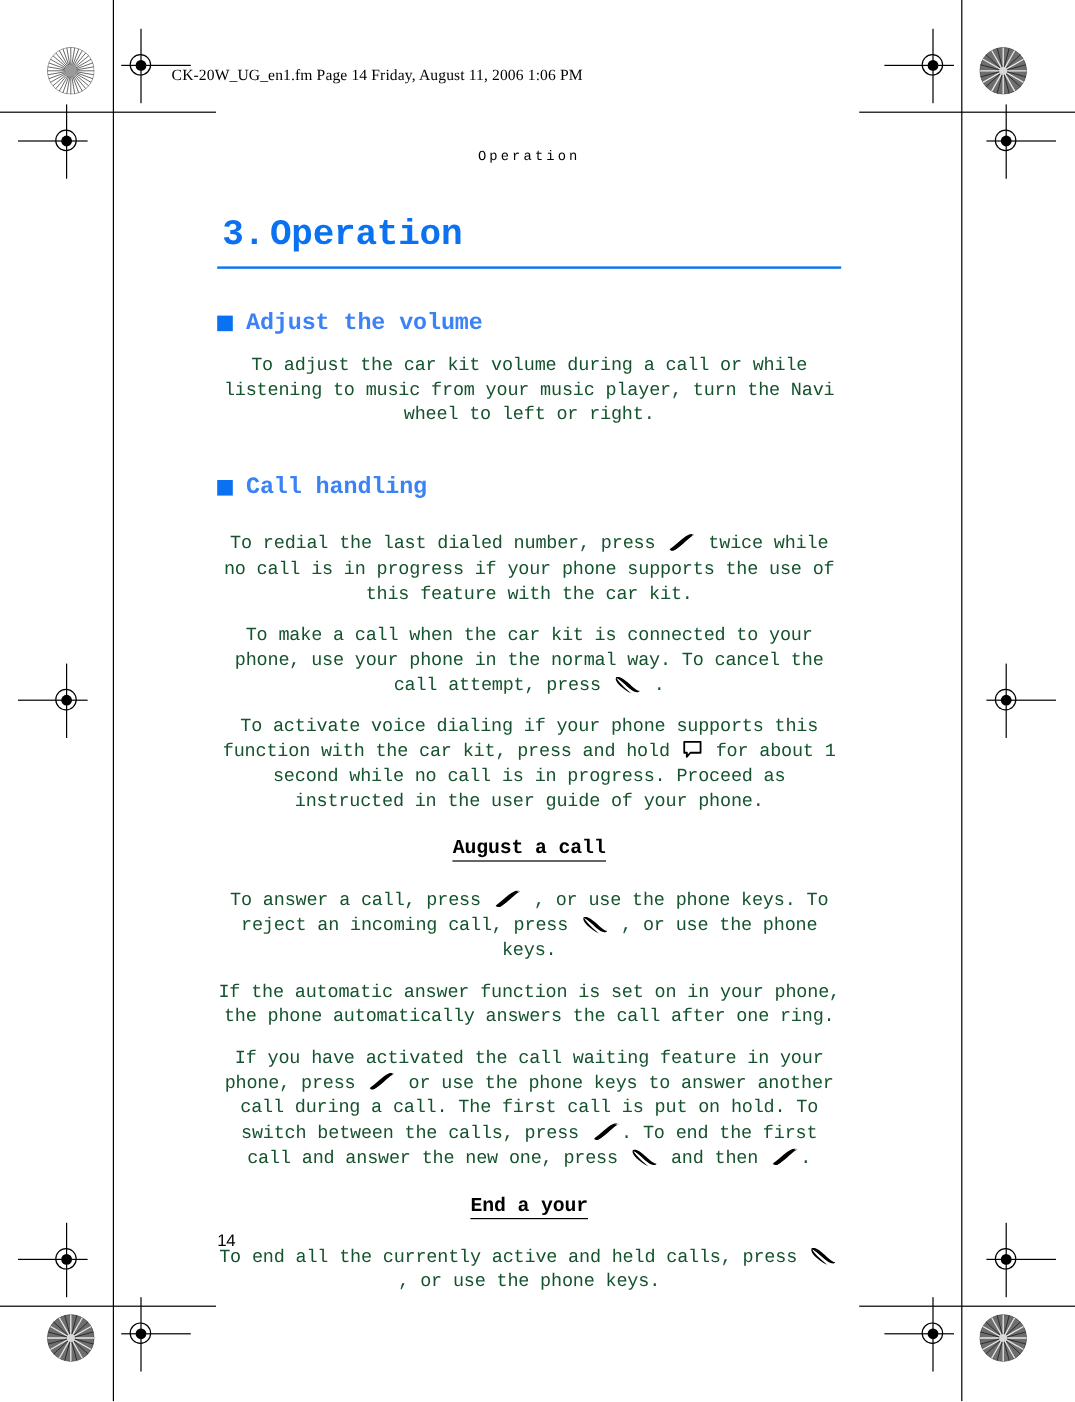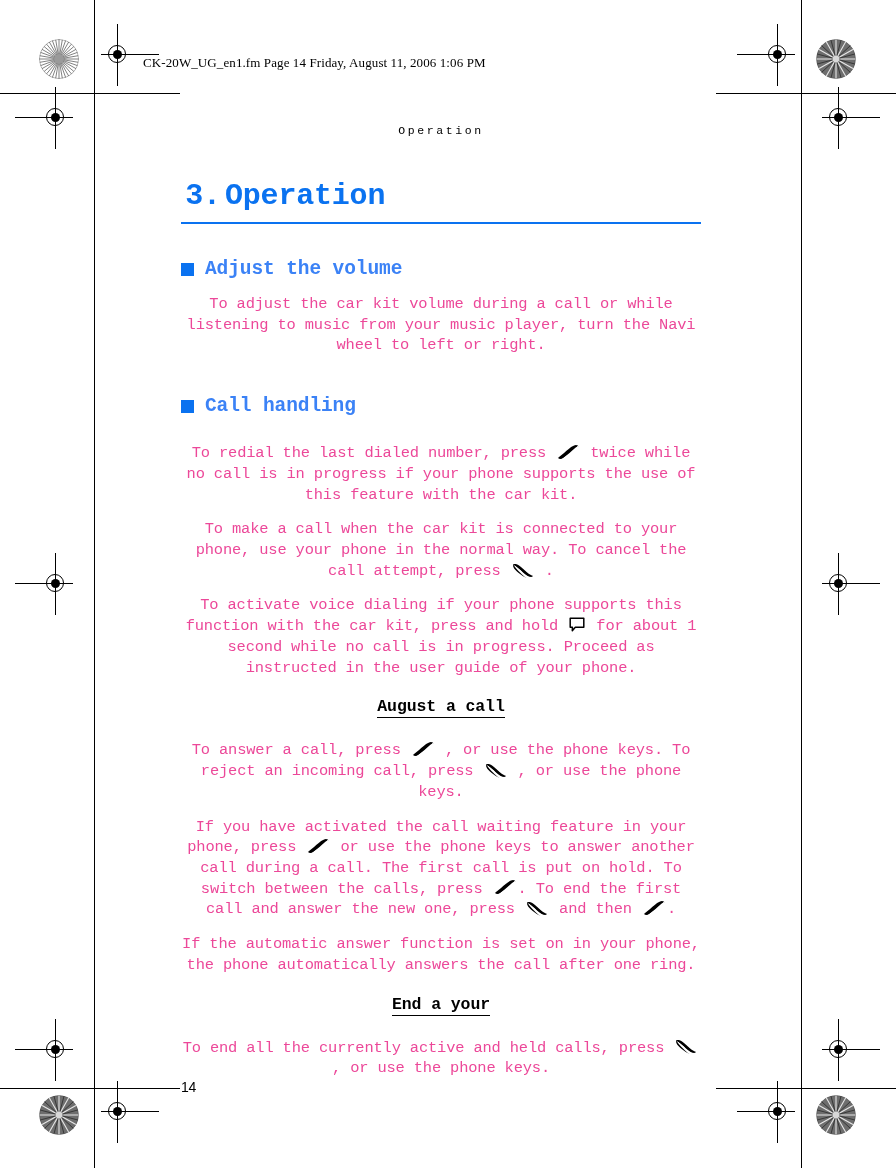--- a/index.html
+++ b/index.html
@@ -147,21 +147,21 @@
     display: inline-block;
     border-bottom: 1.6px solid #000;
     padding-bottom: 1px;
     letter-spacing: -0.1px;
   }
   .h3-wrap { margin: 0 0 11px 0; }
 
   p.body {
     font-size: 15.4px;
     line-height: 1.345;
-    color: #ec4899;
+    color: #14532d;
     margin: 0 0 14px 0;
     letter-spacing: -0.15px;
   }
   p.body:last-child { margin-bottom: 0; }
 
   .sec-gap-lg { height: 25px; }
   .sec-gap-md { height: 19px; }
   .sec-gap-sm { height: 12px; }
 
   
@@ -169,21 +169,21 @@
     display: inline-block;
     vertical-align: -0.18em;
     margin: 0 2px;
   }
   .key svg { display: block; }
 
   
   .folio {
     position: absolute;
     left: 181px;
-    top: 1079px;
+    top: 1025px;
     font-size: 14px;
     color: #000;
     letter-spacing: -0.2px;
   }
 </style>
 </head>
 <body>
 
 <div id="page">
 
@@ -463,35 +463,35 @@
     </div>
     <div>
         <p class="body">To answer a call, press <span class="key"><svg width="22" height="15" viewBox="0 0 22 15">
               <path d="M1.6 13.3c0.9 0.9 2.6 0.9 4.4-0.4 2.9-2.1 6.6-5.6 9.3-8.6 1.6-1.8 3.1-3.3 4.3-3.6 0.9-0.2 1.6 0.2 1.9 0.9-0.2-1.0-1.0-1.6-2.2-1.6-1.9 0-4.3 1.3-7.3 3.7C8.6 6.4 5.2 9.6 3.0 11.2 1.5 12.3 0.9 12.7 1.6 13.3z" fill="#000"></path>
               <path d="M0.9 12.3c0.3 0.9 1.2 1.5 2.4 1.4 1.8-0.2 4.1-1.6 6.9-3.9 3.1-2.5 6.2-5.5 8.2-7.1 1.0-0.8 1.7-1.1 2.1-0.9-0.4-0.9-1.4-1.2-2.6-0.8-1.5 0.5-3.2 2.0-5.0 4.0C10.2 7.9 6.6 11.3 4.0 13.0c-1.6 1.0-2.8 0.9-3.1-0.7z" fill="#000"></path>
             </svg></span> , or use the phone keys. To reject an incoming call, press <span class="key"><svg width="22" height="15" viewBox="0 0 22 15">
               <path d="M1.1 2.2c0.5-1.0 1.8-1.4 3.4-0.9 1.8 0.6 3.9 2.1 6.2 4.1 2.6 2.3 5.3 4.8 7.3 6.2 1.4 1.0 2.4 1.3 3.0 0.9-0.5 1.2-1.9 1.6-3.7 1.0-1.9-0.6-4.1-2.2-6.5-4.3C8.3 6.9 5.6 4.4 3.6 3.1 2.3 2.2 1.5 1.9 1.1 2.2z" fill="#000"></path>
               <path d="M2.0 1.1c-0.9 0.5-1.2 1.7-0.5 3.2 0.8 1.8 2.7 3.8 5.2 5.8 2.8 2.3 5.9 4.2 7.9 5.0-1.8-1.3-4.2-3.4-6.6-5.7C5.5 7.0 3.4 4.7 2.5 3.2 2.0 2.3 1.8 1.6 2.0 1.1z" fill="#000"></path>
               <path d="M1.3 1.6c0.8-0.6 2.2-0.3 4.0 0.8 2.0 1.2 4.4 3.3 6.9 5.6 2.4 2.2 4.6 3.9 6.3 4.7 1.2 0.6 2.0 0.6 2.5 0.1-0.3 0.9-1.3 1.2-2.7 0.8-1.8-0.5-4.1-2.0-6.6-4.2C9.0 7.0 6.3 4.5 4.3 3.2 2.8 2.2 1.7 1.8 1.3 1.6z" fill="#000"></path>
             </svg></span> , or use the phone keys.</p>
+        <p class="body">If the automatic answer function is set on in your phone, the phone automatically answers the call after one ring.</p>
         <p class="body">If you have activated the call waiting feature in your phone, press <span class="key"><svg width="22" height="15" viewBox="0 0 22 15">
               <path d="M1.6 13.3c0.9 0.9 2.6 0.9 4.4-0.4 2.9-2.1 6.6-5.6 9.3-8.6 1.6-1.8 3.1-3.3 4.3-3.6 0.9-0.2 1.6 0.2 1.9 0.9-0.2-1.0-1.0-1.6-2.2-1.6-1.9 0-4.3 1.3-7.3 3.7C8.6 6.4 5.2 9.6 3.0 11.2 1.5 12.3 0.9 12.7 1.6 13.3z" fill="#000"></path>
               <path d="M0.9 12.3c0.3 0.9 1.2 1.5 2.4 1.4 1.8-0.2 4.1-1.6 6.9-3.9 3.1-2.5 6.2-5.5 8.2-7.1 1.0-0.8 1.7-1.1 2.1-0.9-0.4-0.9-1.4-1.2-2.6-0.8-1.5 0.5-3.2 2.0-5.0 4.0C10.2 7.9 6.6 11.3 4.0 13.0c-1.6 1.0-2.8 0.9-3.1-0.7z" fill="#000"></path>
             </svg></span> or use the phone keys to answer another call during a call. The first call is put on hold. To switch between the calls, press <span class="key"><svg width="22" height="15" viewBox="0 0 22 15">
               <path d="M1.6 13.3c0.9 0.9 2.6 0.9 4.4-0.4 2.9-2.1 6.6-5.6 9.3-8.6 1.6-1.8 3.1-3.3 4.3-3.6 0.9-0.2 1.6 0.2 1.9 0.9-0.2-1.0-1.0-1.6-2.2-1.6-1.9 0-4.3 1.3-7.3 3.7C8.6 6.4 5.2 9.6 3.0 11.2 1.5 12.3 0.9 12.7 1.6 13.3z" fill="#000"></path>
               <path d="M0.9 12.3c0.3 0.9 1.2 1.5 2.4 1.4 1.8-0.2 4.1-1.6 6.9-3.9 3.1-2.5 6.2-5.5 8.2-7.1 1.0-0.8 1.7-1.1 2.1-0.9-0.4-0.9-1.4-1.2-2.6-0.8-1.5 0.5-3.2 2.0-5.0 4.0C10.2 7.9 6.6 11.3 4.0 13.0c-1.6 1.0-2.8 0.9-3.1-0.7z" fill="#000"></path>
             </svg></span>. To end the first call and answer the new one, press <span class="key"><svg width="22" height="15" viewBox="0 0 22 15">
               <path d="M1.1 2.2c0.5-1.0 1.8-1.4 3.4-0.9 1.8 0.6 3.9 2.1 6.2 4.1 2.6 2.3 5.3 4.8 7.3 6.2 1.4 1.0 2.4 1.3 3.0 0.9-0.5 1.2-1.9 1.6-3.7 1.0-1.9-0.6-4.1-2.2-6.5-4.3C8.3 6.9 5.6 4.4 3.6 3.1 2.3 2.2 1.5 1.9 1.1 2.2z" fill="#000"></path>
               <path d="M2.0 1.1c-0.9 0.5-1.2 1.7-0.5 3.2 0.8 1.8 2.7 3.8 5.2 5.8 2.8 2.3 5.9 4.2 7.9 5.0-1.8-1.3-4.2-3.4-6.6-5.7C5.5 7.0 3.4 4.7 2.5 3.2 2.0 2.3 1.8 1.6 2.0 1.1z" fill="#000"></path>
               <path d="M1.3 1.6c0.8-0.6 2.2-0.3 4.0 0.8 2.0 1.2 4.4 3.3 6.9 5.6 2.4 2.2 4.6 3.9 6.3 4.7 1.2 0.6 2.0 0.6 2.5 0.1-0.3 0.9-1.3 1.2-2.7 0.8-1.8-0.5-4.1-2.0-6.6-4.2C9.0 7.0 6.3 4.5 4.3 3.2 2.8 2.2 1.7 1.8 1.3 1.6z" fill="#000"></path>
             </svg></span> and then <span class="key"><svg width="22" height="15" viewBox="0 0 22 15">
               <path d="M1.6 13.3c0.9 0.9 2.6 0.9 4.4-0.4 2.9-2.1 6.6-5.6 9.3-8.6 1.6-1.8 3.1-3.3 4.3-3.6 0.9-0.2 1.6 0.2 1.9 0.9-0.2-1.0-1.0-1.6-2.2-1.6-1.9 0-4.3 1.3-7.3 3.7C8.6 6.4 5.2 9.6 3.0 11.2 1.5 12.3 0.9 12.7 1.6 13.3z" fill="#000"></path>
               <path d="M0.9 12.3c0.3 0.9 1.2 1.5 2.4 1.4 1.8-0.2 4.1-1.6 6.9-3.9 3.1-2.5 6.2-5.5 8.2-7.1 1.0-0.8 1.7-1.1 2.1-0.9-0.4-0.9-1.4-1.2-2.6-0.8-1.5 0.5-3.2 2.0-5.0 4.0C10.2 7.9 6.6 11.3 4.0 13.0c-1.6 1.0-2.8 0.9-3.1-0.7z" fill="#000"></path>
             </svg></span>.</p>
-        <p class="body">If the automatic answer function is set on in your phone, the phone automatically answers the call after one ring.</p>
       </div>
 
     <div class="sec-gap-md"></div>
 
     <div class="h3-wrap">
       <span class="h3">End a your</span>
     </div>
     <div>
         <p class="body">To end all the currently active and held calls, press <span class="key"><svg width="22" height="15" viewBox="0 0 22 15">
               <path d="M1.1 2.2c0.5-1.0 1.8-1.4 3.4-0.9 1.8 0.6 3.9 2.1 6.2 4.1 2.6 2.3 5.3 4.8 7.3 6.2 1.4 1.0 2.4 1.3 3.0 0.9-0.5 1.2-1.9 1.6-3.7 1.0-1.9-0.6-4.1-2.2-6.5-4.3C8.3 6.9 5.6 4.4 3.6 3.1 2.3 2.2 1.5 1.9 1.1 2.2z" fill="#000"></path>

